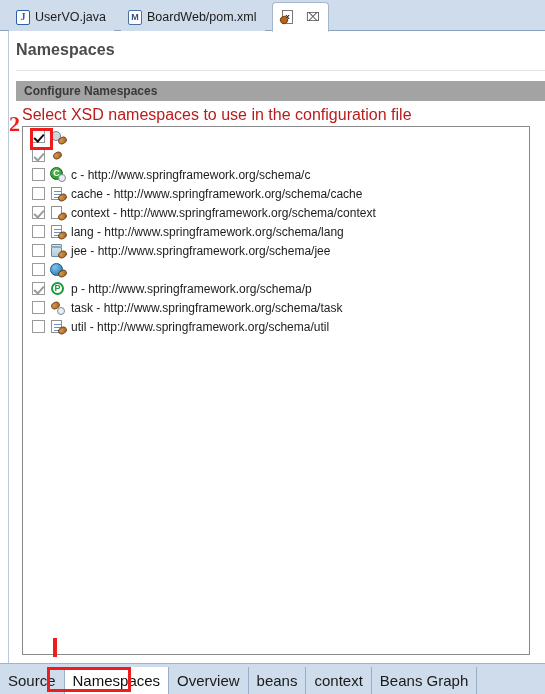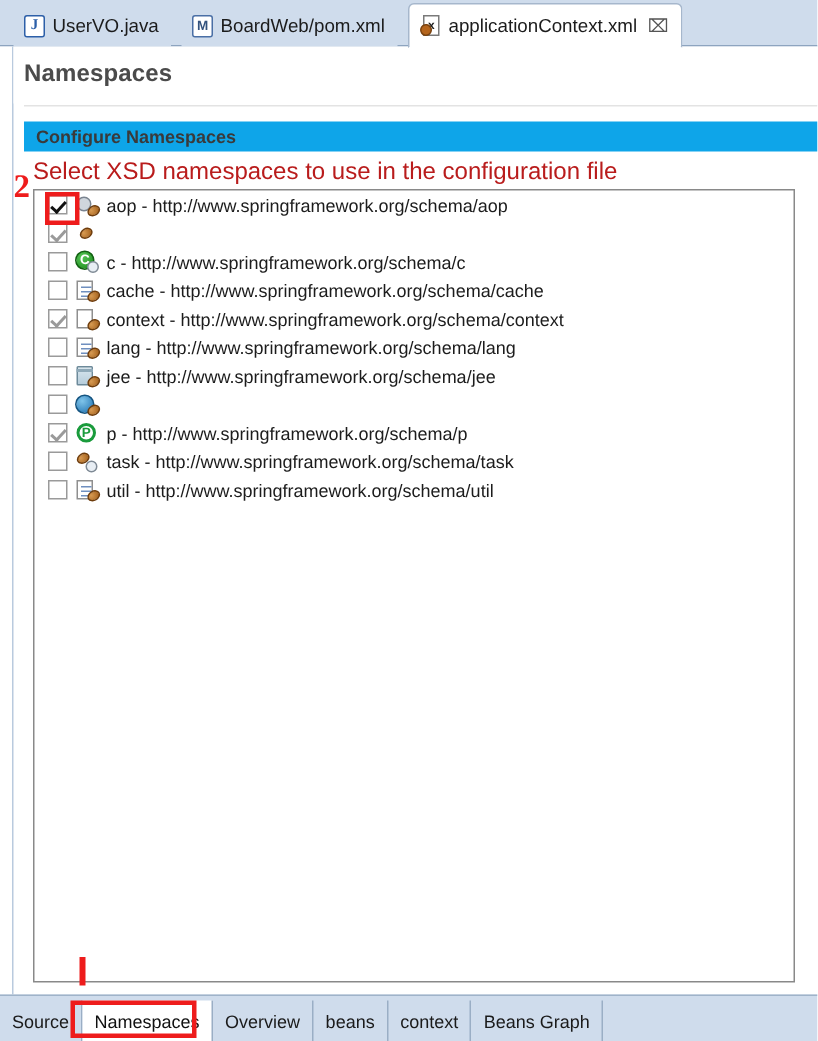--- a/index.html
+++ b/index.html
@@ -110,21 +110,21 @@
   .left-edge {
     position: absolute; left: 0; top: 31px;
     width: 9px; height: 632px; background: #ffffff;
     border-right: 1px solid #b9cade;
   }
 
   
   .section-head {
     position: absolute; left: 16px; top: 81px;
     width: 529px; height: 20px;
-    background: #0ea5e9;
+    background: #a3a3a3;
     display: flex; align-items: center;
   }
   .section-head span {
     font-size: 12px; font-weight: bold; color: #3a3a3a;
     padding-left: 8px;
   }
   .section-desc {
     position: absolute; left: 22px; top: 106px;
     font-size: 16px; color: #b91c1c;
   }
@@ -235,21 +235,21 @@
     position: absolute; left: 0; top: 663px;
     width: 545px; height: 31px;
     background: #cfdcec;
     border-top: 1px solid #9fb3c9;
     display: flex; align-items: stretch;
     padding-top: 3px;
   }
   .ptab {
     display: flex; align-items: center; justify-content: center;
     padding: 0 8px;
-    font-size: 12px; color: #1a1a1a;
+    font-size: 15px; color: #1a1a1a;
     border-right: 1px solid #9aaec5;
     white-space: nowrap;
   }
   .ptab:first-child { border-left: none; }
   .ptab.active {
     background: #ffffff;
     color: #101010;
   }
   .ptab-filler { flex: 1 1 auto; }
 
@@ -294,21 +294,20 @@
       <span class="tlabel">BoardWeb/pom.xml</span>
     </div>
 
     <div class="etab active" style="left:272px;">
       <span class="ticon ic-xml">
         <span class="pg">
             <i>x</i>
           </span>
           <span class="bn"></span>
       </span>
-      <span class="tlabel">applicationContext.xml</span>
       <span class="tclose">⌧</span>
     </div>
   </div>
 
   <div class="left-edge"></div>
 
   <div class="form-header">
     <div class="form-title">Namespaces</div>
   </div>
   <div class="header-rule"></div>
@@ -318,21 +317,20 @@
   </div>
   <div class="section-desc">Select XSD namespaces to use in the configuration file</div>
 
   <div class="listbox" id="nslist">
       <div class="nsrow">
         <span class="cb checked dark"></span>
         <span class="nsicon">
           <span class="wrench"></span>
           <span class="bean br"></span>
         </span>
-        <span class="nslabel">aop - http://www.springframework.org/schema/aop</span>
       </div>
       <div class="nsrow">
         <span class="cb checked"></span>
         <span class="nsicon">
           <span class="bean ctr"></span>
         </span>
       </div>
       <div class="nsrow">
         <span class="cb"></span>
         <span class="nsicon">

